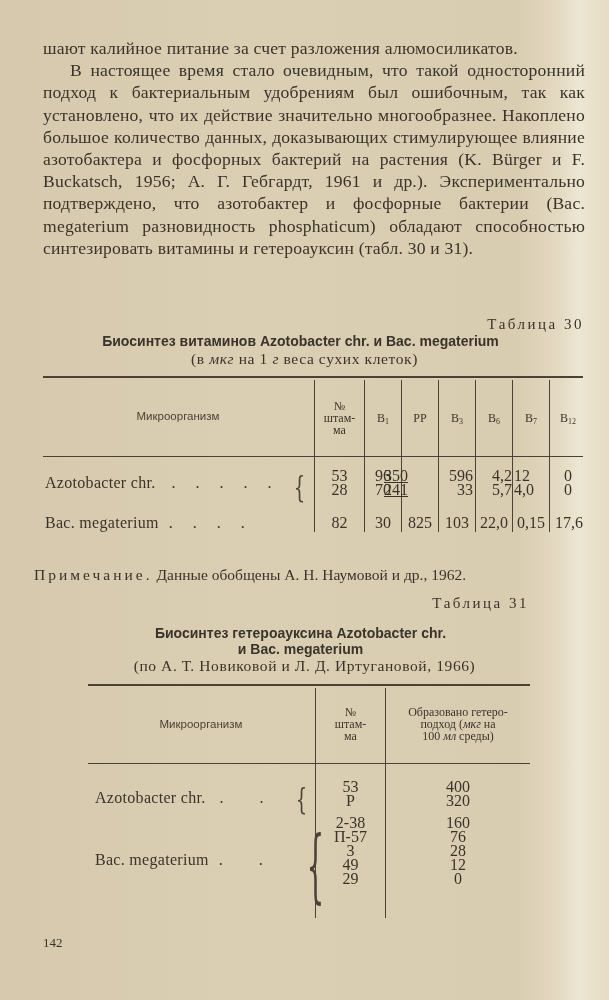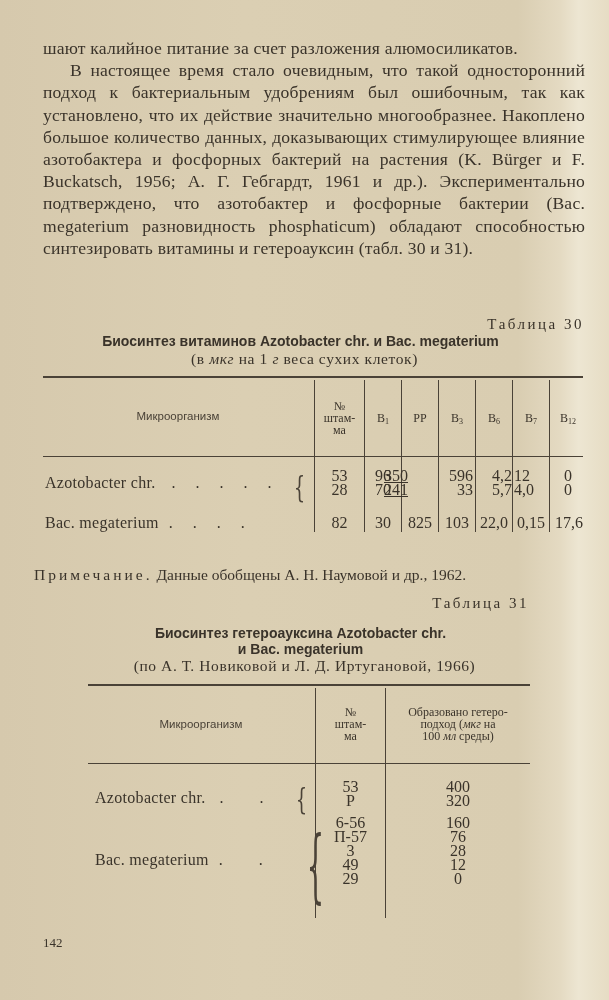--- a/index.html
+++ b/index.html
@@ -156,21 +156,21 @@
         <div>Р</div>
       </div>
     <div class="cell num" style="left:386px; top:780px; width:144px;">
         <div>400</div>
         <div>320</div>
       </div>
 
     <div class="org" style="left:95px; top:851px;"><span>Bac. megaterium</span><span style="letter-spacing:16px; margin-left:10px;">. .</span></div>
     <div class="brace" style="left:290px; top:826px; font-size:80px; line-height:80px; transform:scaleX(0.35);">{</div>
     <div class="cell num" style="left:316px; top:816px; width:69px;">
-      <div>6-56</div>
+      <div>2-38</div>
       <div>П-57</div>
       <div>3</div>
       <div>49</div>
       <div>29</div>
     </div>
     <div class="cell num" style="left:386px; top:816px; width:144px;">
       <div>160</div>
       <div>76</div>
       <div>28</div>
       <div>12</div>

